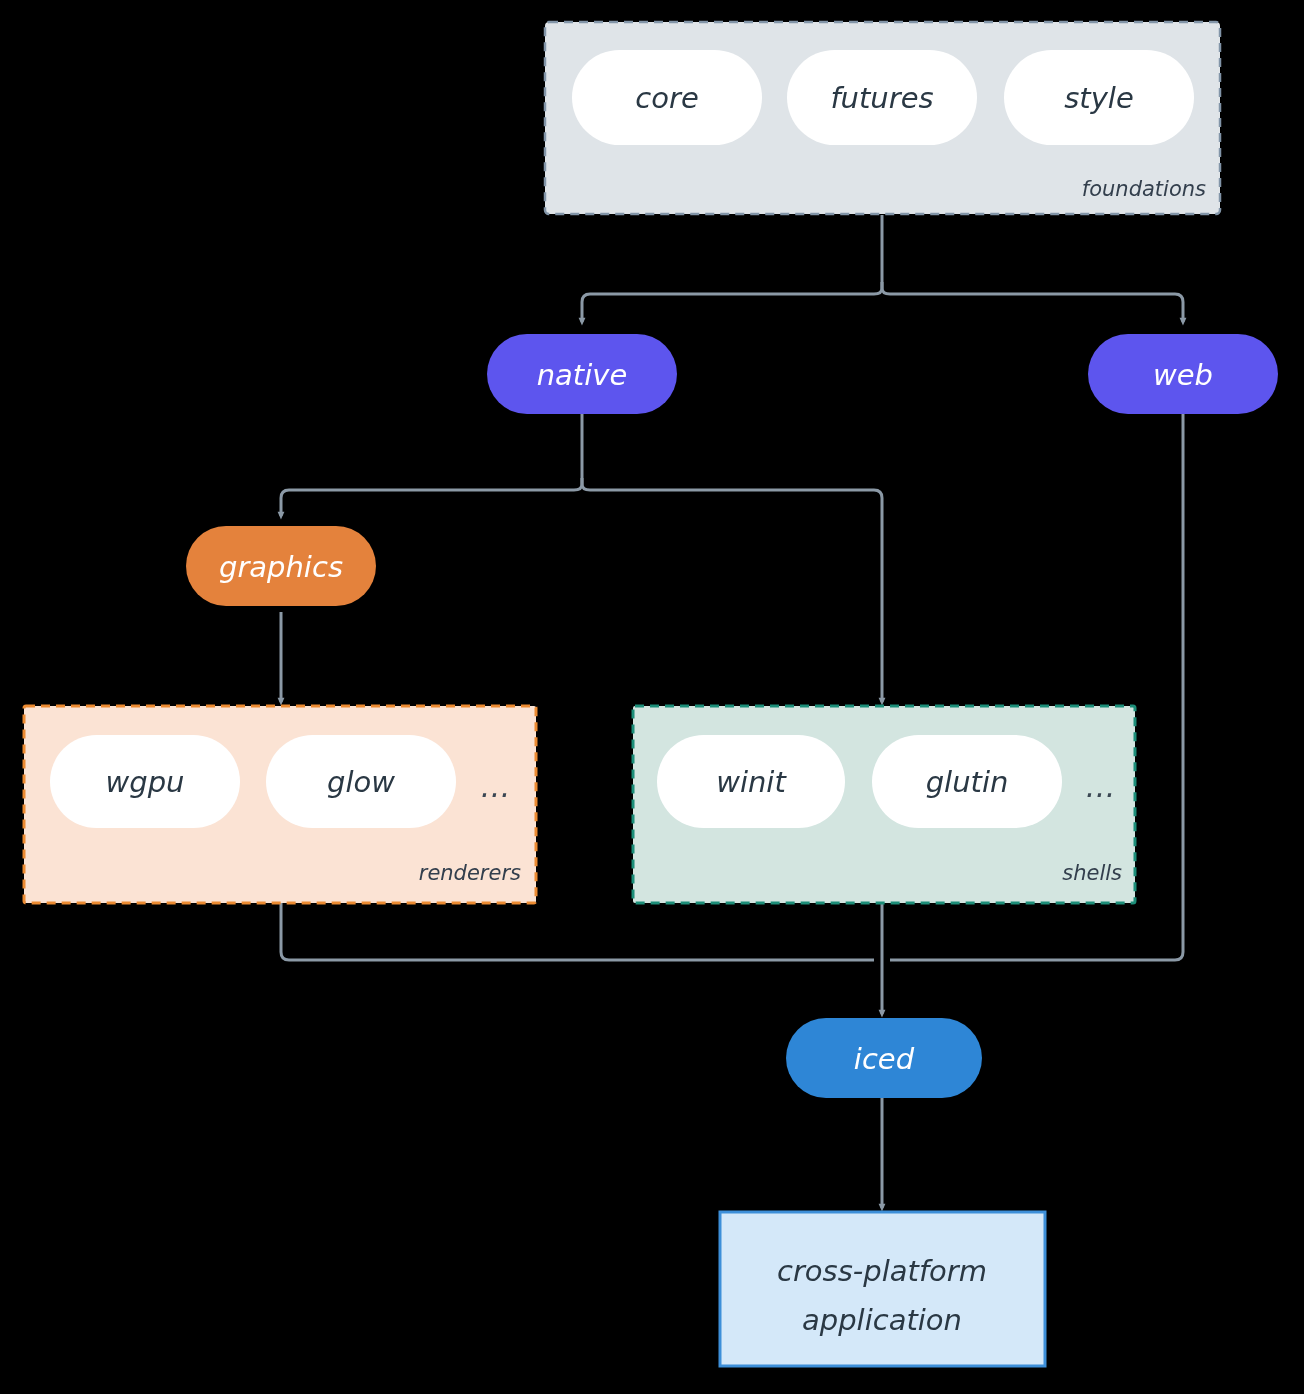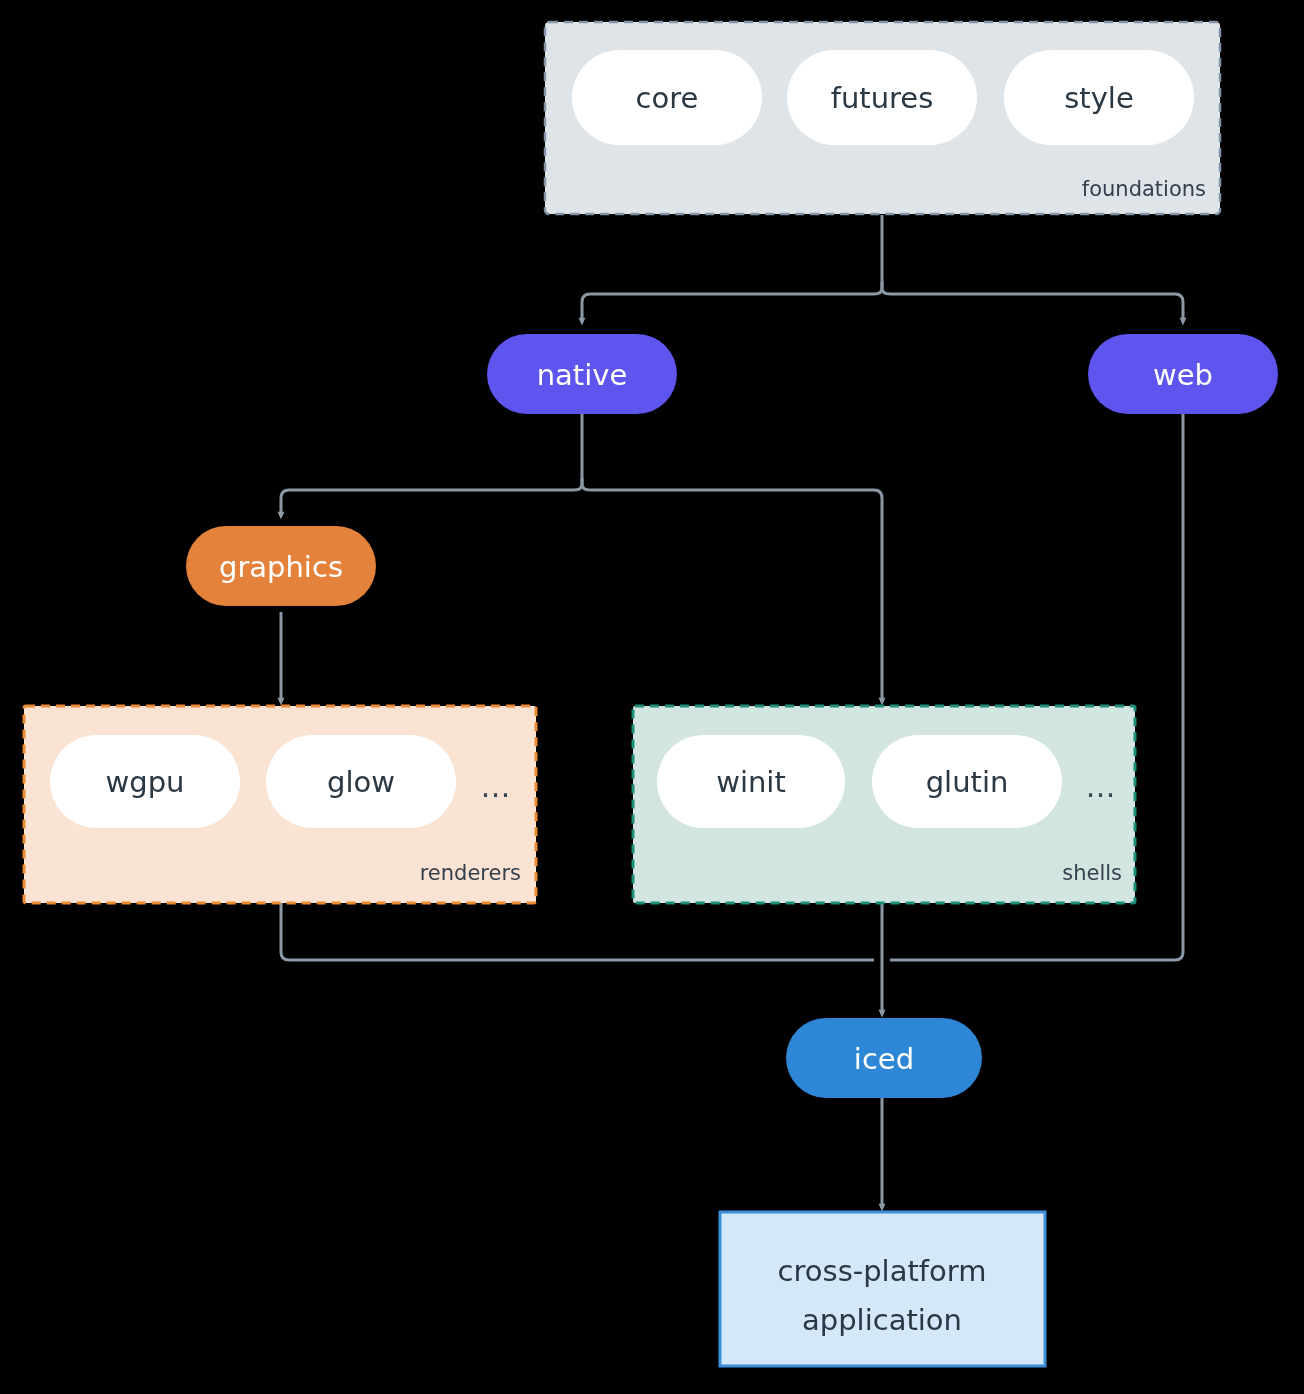--- a/index.html
+++ b/index.html
@@ -10,20 +10,21 @@
   body {
     width: 1304px;
     height: 1394px;
     overflow: hidden;
     font-family: "DejaVu Sans", sans-serif;
   }
   #diagram-root {
     position: relative;
     width: 1248px;
     height: 1394px;
+    font-style: italic;
   }
   svg.diagram {
     position: absolute;
     top: 0;
     left: 0;
     width: 1304px;
     height: 1394px;
     display: block;
   }
   .grp-label {

